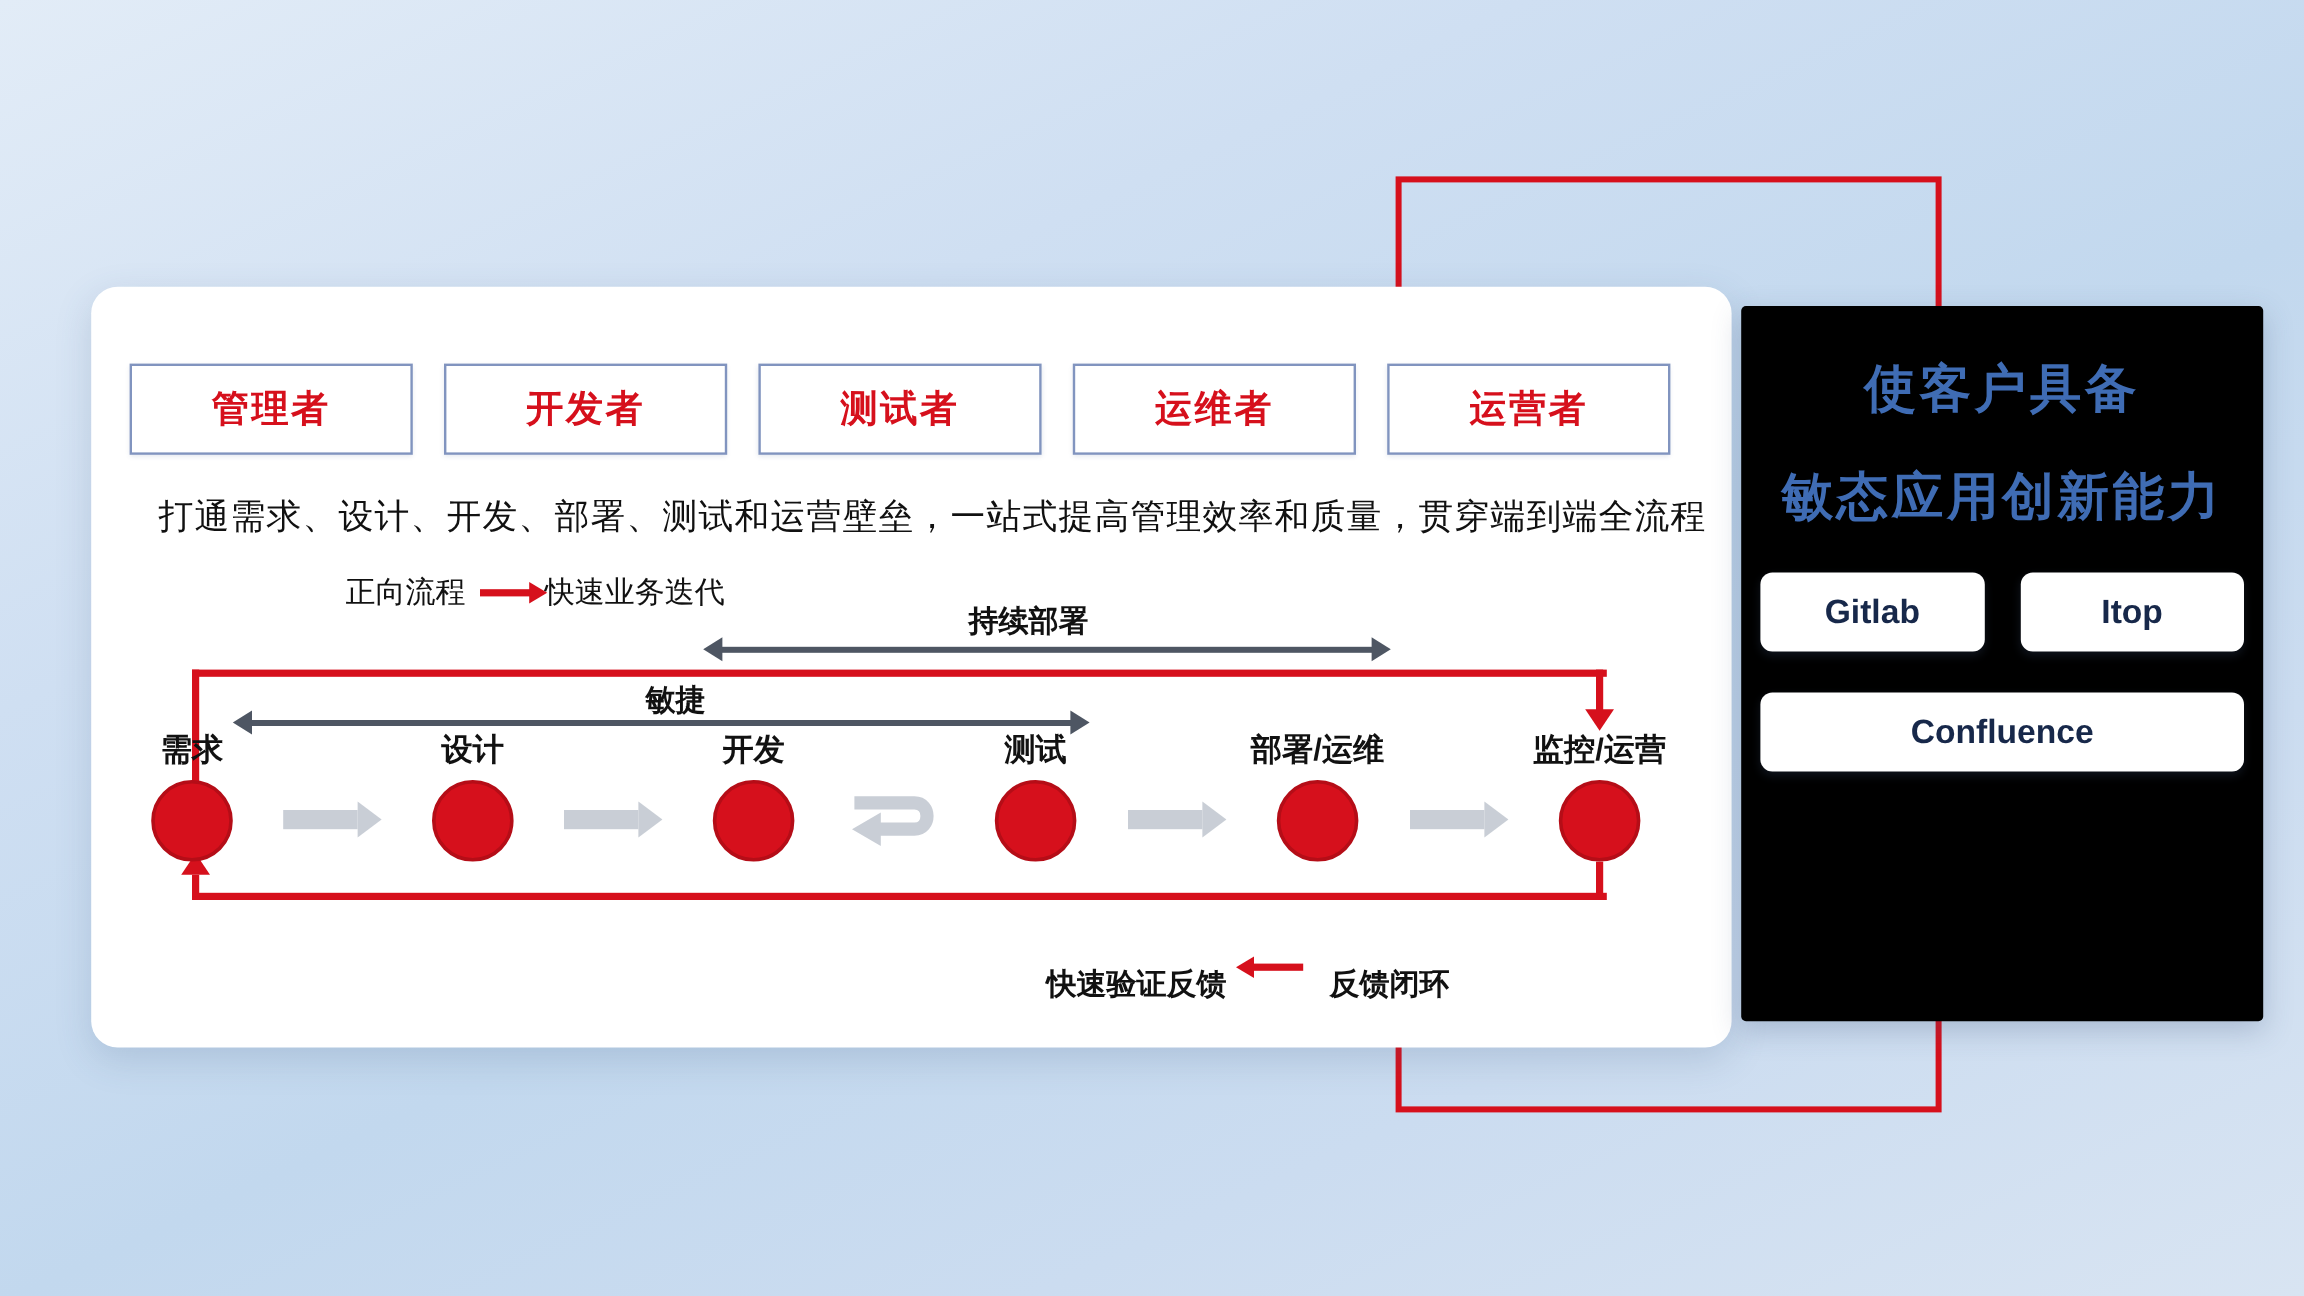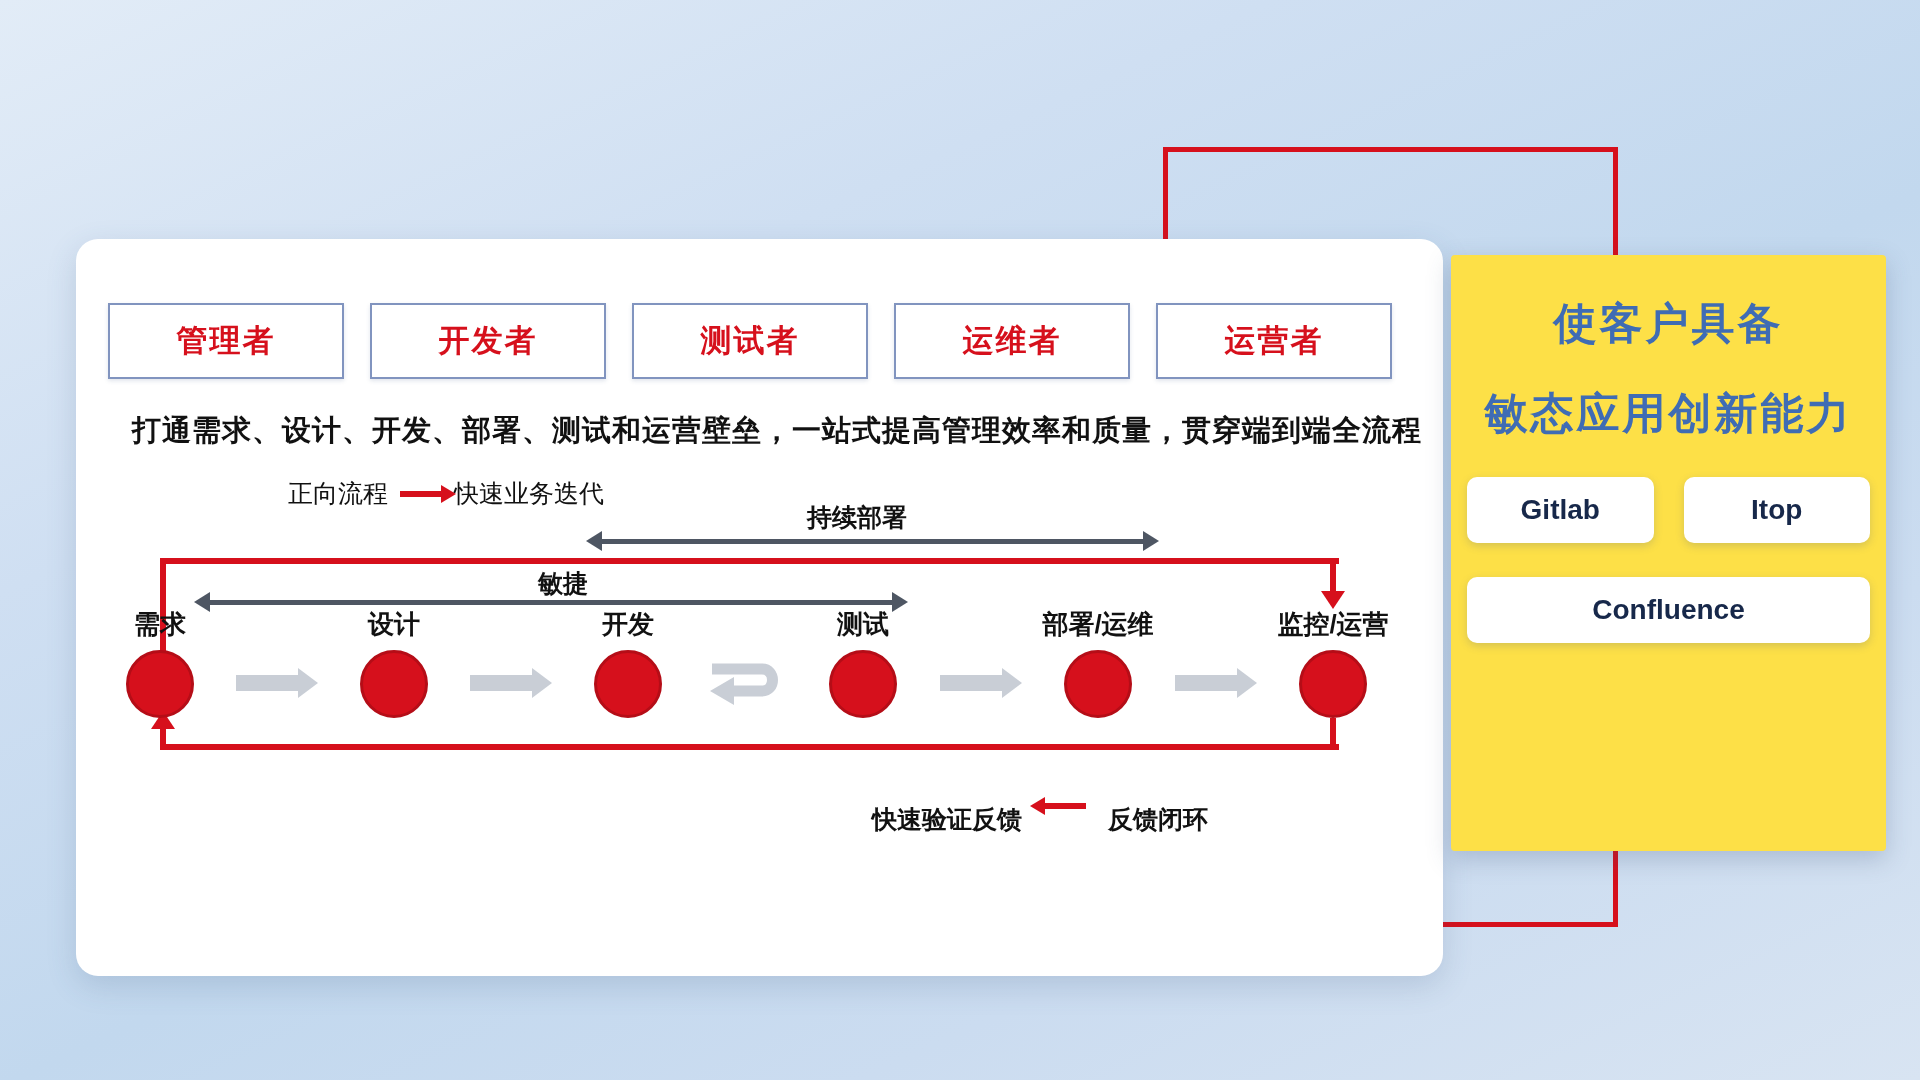--- a/index.html
+++ b/index.html
@@ -11,37 +11,37 @@
   }
 
   
   .red-frame {
     position:absolute; left:1163px; top:147px; width:455px; height:780px;
     border:5px solid #d6101c; z-index:1;
   }
 
   
   .main-card {
-    position:absolute; left:76px; top:239px; width:1367px; height:737px;
+    position:absolute; left:76px; top:239px; width:1367px; height:634px;
     background:#ffffff; border-radius:22px; z-index:2;
     box-shadow:0 10px 30px rgba(60,90,130,.18);
   }
 
   
   .roles-row { position:absolute; left:32px; top:64px; display:flex; gap:26px; }
   .role-box {
     width:236px; height:76px; display:flex; align-items:center; justify-content:center;
     border:2px solid #8194bf; background:#fff; color:#d6101c;
     font-size:31px; font-weight:bold; letter-spacing:2px;
     box-shadow:0 2px 4px rgba(90,110,150,.18);
   }
 
   .subtitle {
     position:absolute; left:56px; top:172px; width:1300px;
-    font-size:29px; font-weight:bold; color:#111; letter-spacing:1px;
+    font-size:29px; font-weight:normal; color:#111; letter-spacing:1px;
   }
 
   
   .legend-forward { position:absolute; left:212px; top:238px; display:flex; align-items:center; gap:12px; }
   .legend-forward .lbl { font-size:25px; font-weight:normal; color:#111; }
   .red-arrow-right { position:relative; width:42px; height:6px; background:#d6101c; display:inline-block; }
   .red-arrow-right::after { content:''; position:absolute; right:-14px; top:-6px;
     border-left:15px solid #d6101c; border-top:9px solid transparent; border-bottom:9px solid transparent; }
   .red-arrow-left { position:relative; width:42px; height:6px; background:#d6101c; display:inline-block; }
   .red-arrow-left::before { content:''; position:absolute; left:-14px; top:-6px;
@@ -75,21 +75,21 @@
 
   .loop-arrow { position:absolute; left:630px; top:416px; }
 
   
   .feedback-row { position:absolute; left:796px; top:564px; display:flex; align-items:flex-start; gap:22px; }
   .feedback-row .lbl { font-size:25px; font-weight:bold; color:#111; }
 
   
   .right-panel {
     position:absolute; left:1451px; top:255px; width:435px; height:596px;
-    background:#fde047; z-index:3; border-radius:4px;
+    background:#000000; z-index:3; border-radius:4px;
     box-shadow:0 8px 24px rgba(60,80,120,.25);
   }
   .panel-title { position:absolute; width:100%; text-align:center;
     font-size:43px; font-weight:bold; color:#3f6cb4; letter-spacing:3px; white-space:nowrap; }
   .t1 { top:40px; }
   .t2 { top:130px; }
   .tools { position:absolute; left:16px; right:16px; top:222px;
     display:grid; grid-template-columns:1fr 1fr; column-gap:30px; row-gap:34px; }
   .tool-chip {
     height:66px; background:#ffffff; border-radius:10px;

